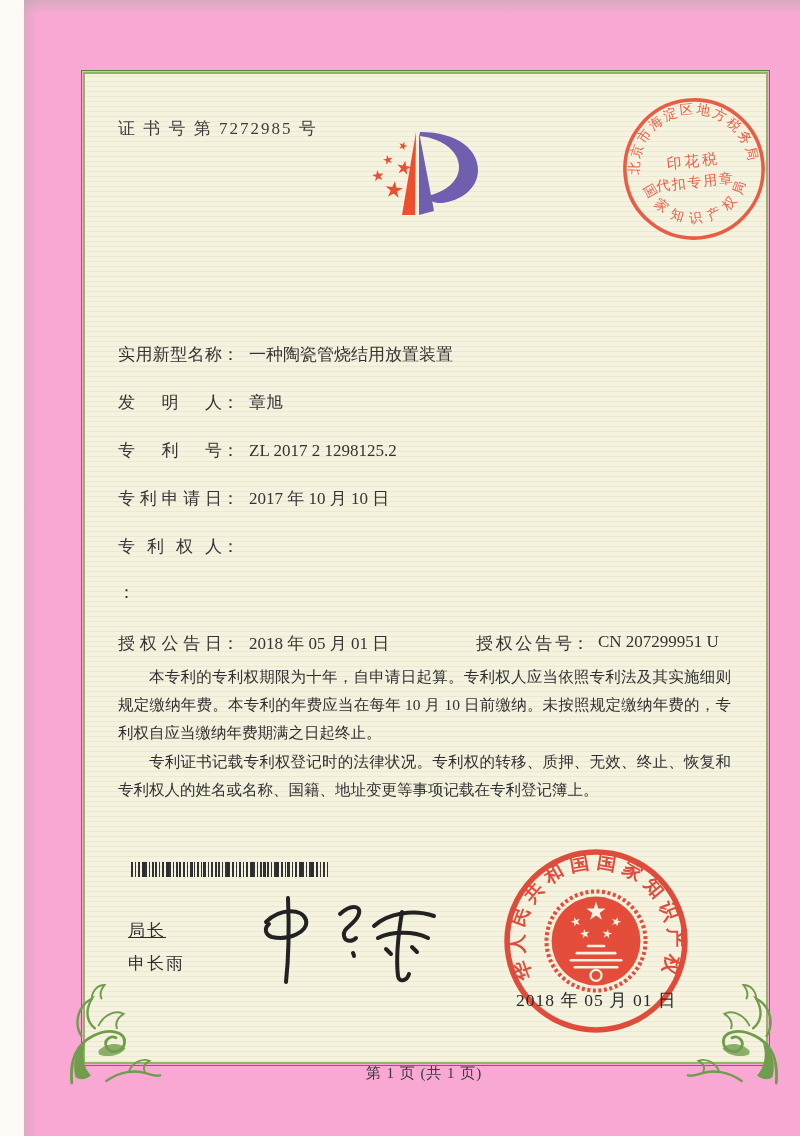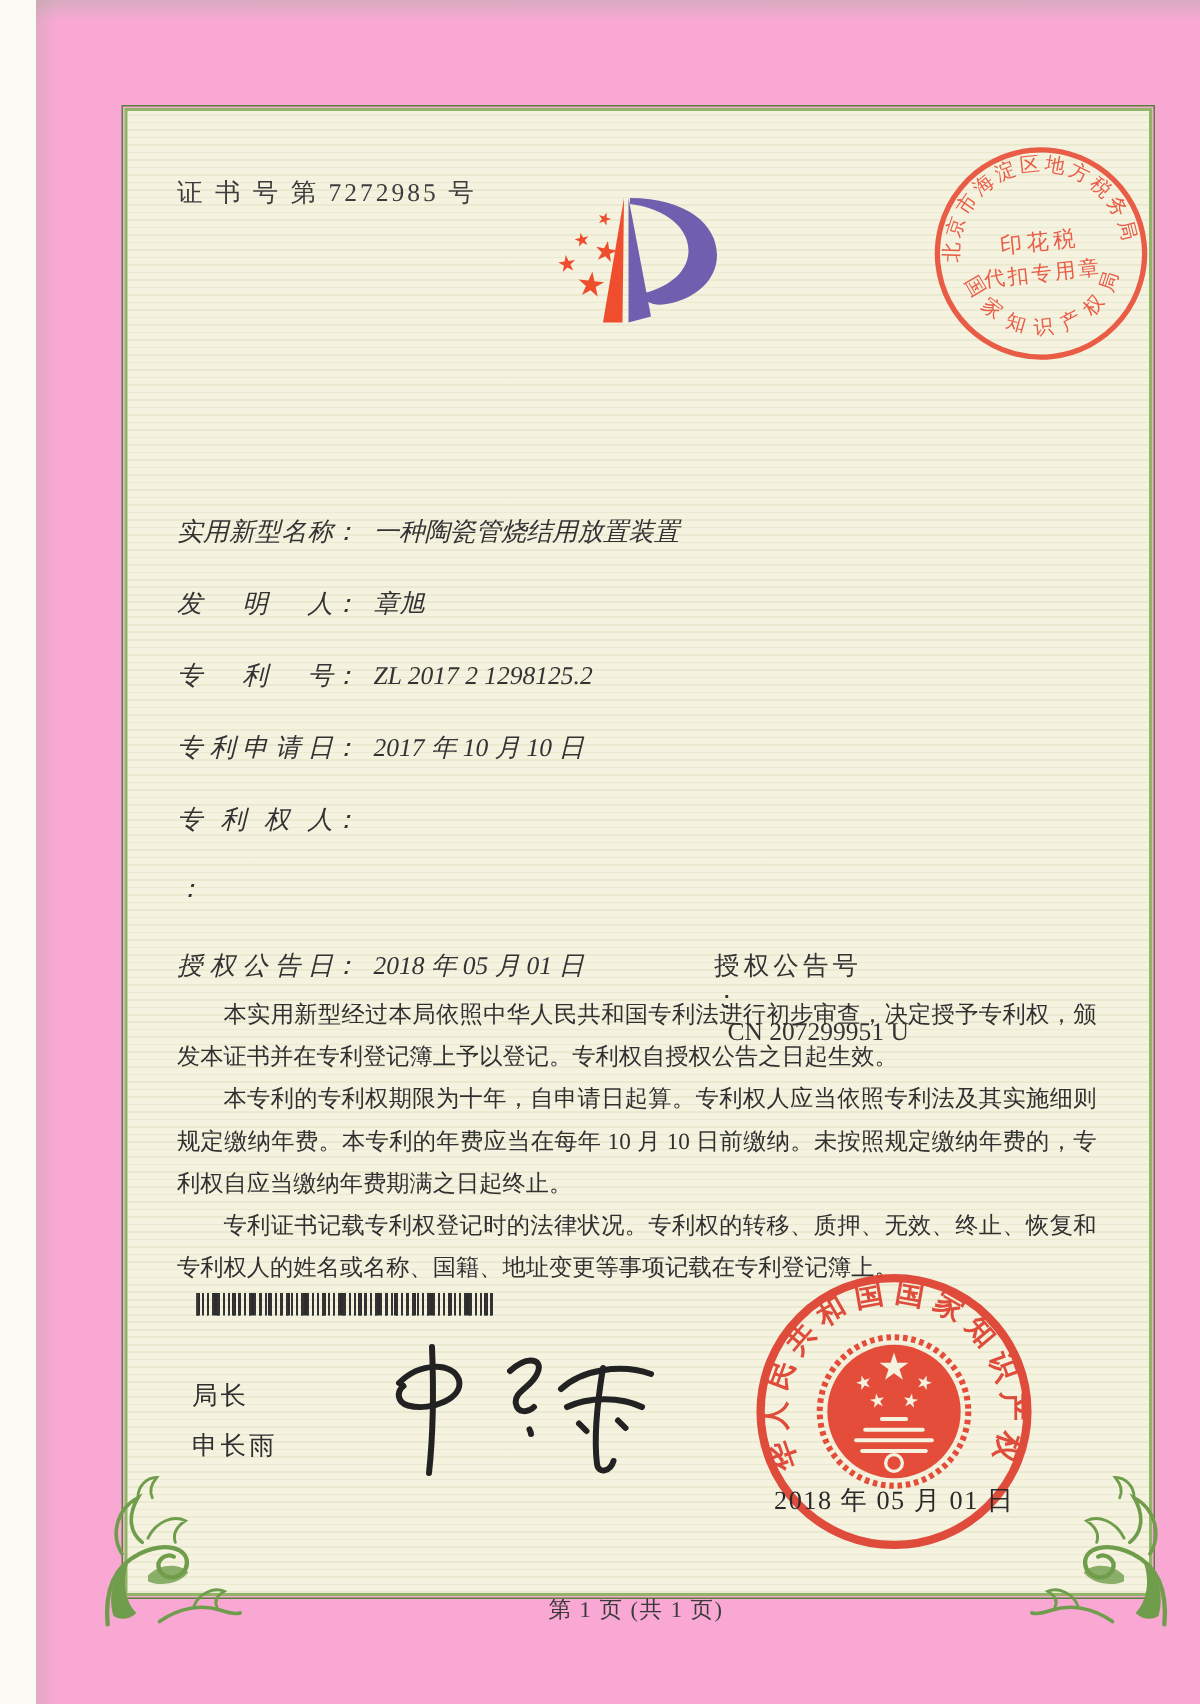--- a/index.html
+++ b/index.html
@@ -17,37 +17,37 @@
   .flourish{position:absolute;width:96px;height:112px;z-index:3;}
   .fl-left{left:42px;top:978px;}
   .fl-right{left:662px;top:978px;transform:scaleX(-1);}
   
   .cert-no{position:absolute;left:94px;top:117px;font-size:17px;color:#3c3c3c;letter-spacing:2px;z-index:4;}
   .logo{position:absolute;left:330px;top:126px;width:140px;height:97px;z-index:4;}
   .title{position:absolute;left:0;top:231px;width:100%;text-align:center;font-size:40px;
     font-weight:700;color:#2e2e2e;letter-spacing:12px;z-index:4;}
   .tax-stamp{position:absolute;left:596px;top:95px;width:148px;height:148px;transform:rotate(-6deg);
     opacity:.92;z-index:5;}
-  .row{position:absolute;left:94px;display:flex;font-size:17px;color:#333;z-index:4;line-height:1.45;font-style:italic;}
+  .row{position:absolute;left:94px;display:flex;font-size:17px;color:#333;z-index:4;line-height:1.45;}
   .row .label{display:inline-block;width:104px;text-align:justify;text-align-last:justify;}
   .row .value{margin-left:10px;max-width:472px;}
   .r0{top:343px}.r1{top:391px}.r2{top:439px}.r3{top:487px}.r4{top:535px}.r5{top:581px}
   .grant-left{top:632px}
-  .grant-right{position:absolute;left:452px;top:632px;display:flex;font-size:17px;color:#333;z-index:4;flex-direction:column;}
+  .grant-right{position:absolute;left:452px;top:632px;display:flex;font-size:17px;color:#333;z-index:4;}
   .grant-right .label{display:inline-block;width:96px;text-align:justify;text-align-last:justify;}
   .grant-right .value{margin-left:9px;}
   .paras{position:absolute;left:94px;top:663px;width:613px;font-size:15.5px;line-height:1.82;
     color:#303030;text-align:justify;z-index:4;}
   .paras p{margin:0;text-indent:2em;}
   .barcode{position:absolute;left:107px;top:862px;width:198px;height:15px;z-index:4;
     background-image:
       repeating-linear-gradient(90deg,#333 0 1.5px,rgba(0,0,0,0) 1.5px 3.5px),
       repeating-linear-gradient(90deg,#2c2c2c 0 1px,rgba(0,0,0,0) 1px 7px),
       repeating-linear-gradient(90deg,#2c2c2c 0 2.5px,rgba(0,0,0,0) 2.5px 12px);}
-  .director-title{position:absolute;left:104px;top:919px;font-size:17px;color:#2f2f2f;letter-spacing:2px;z-index:4;}
+  .director-title{position:absolute;left:104px;top:919px;font-size:17px;color:#2f2f2f;letter-spacing:2px;z-index:4;text-decoration:underline;}
   .director-name{position:absolute;left:104px;top:952px;font-size:17px;color:#2f2f2f;letter-spacing:2px;z-index:4;}
   .signature{position:absolute;left:212px;top:892px;width:212px;height:96px;z-index:4;}
   .official-seal{position:absolute;left:476px;top:845px;width:192px;height:192px;opacity:.93;z-index:5;}
   .seal-date{position:absolute;left:492px;top:988px;font-size:17.5px;color:#2a2a2a;letter-spacing:1px;z-index:6;}
   .footer{position:absolute;left:0;top:1064px;width:100%;text-align:center;font-size:15px;
     color:#3a3a3a;letter-spacing:1px;z-index:4;}
   svg text{font-family:"Liberation Serif","DejaVu Serif",serif;}
 </style>
 </head>
 <body>
@@ -161,21 +161,20 @@
       <span>：</span>
     <span class="value">2018 年 05 月 01 日</span>
   </div>
   <div class="grant-right">
     <span class="label">授权公告号</span>
       <span>：</span>
     <span class="value">CN 207299951 U</span>
   </div>
 
   <div class="paras">
-    <p>本实用新型经过本局依照中华人民共和国专利法进行初步审查，决定授予专利权，颁发本证书并在专利登记簿上予以登记。专利权自授权公告之日起生效。</p>
     <p>本专利的专利权期限为十年，自申请日起算。专利权人应当依照专利法及其实施细则规定缴纳年费。本专利的年费应当在每年 10 月 10 日前缴纳。未按照规定缴纳年费的，专利权自应当缴纳年费期满之日起终止。</p>
     <p>专利证书记载专利权登记时的法律状况。专利权的转移、质押、无效、终止、恢复和专利权人的姓名或名称、国籍、地址变更等事项记载在专利登记簿上。</p>
   </div>
 
   <div class="barcode"></div>
 
   <div class="director-title">局长</div>
   <div class="director-name">申长雨</div>
 
   <svg class="signature" viewBox="0 0 212 96">

